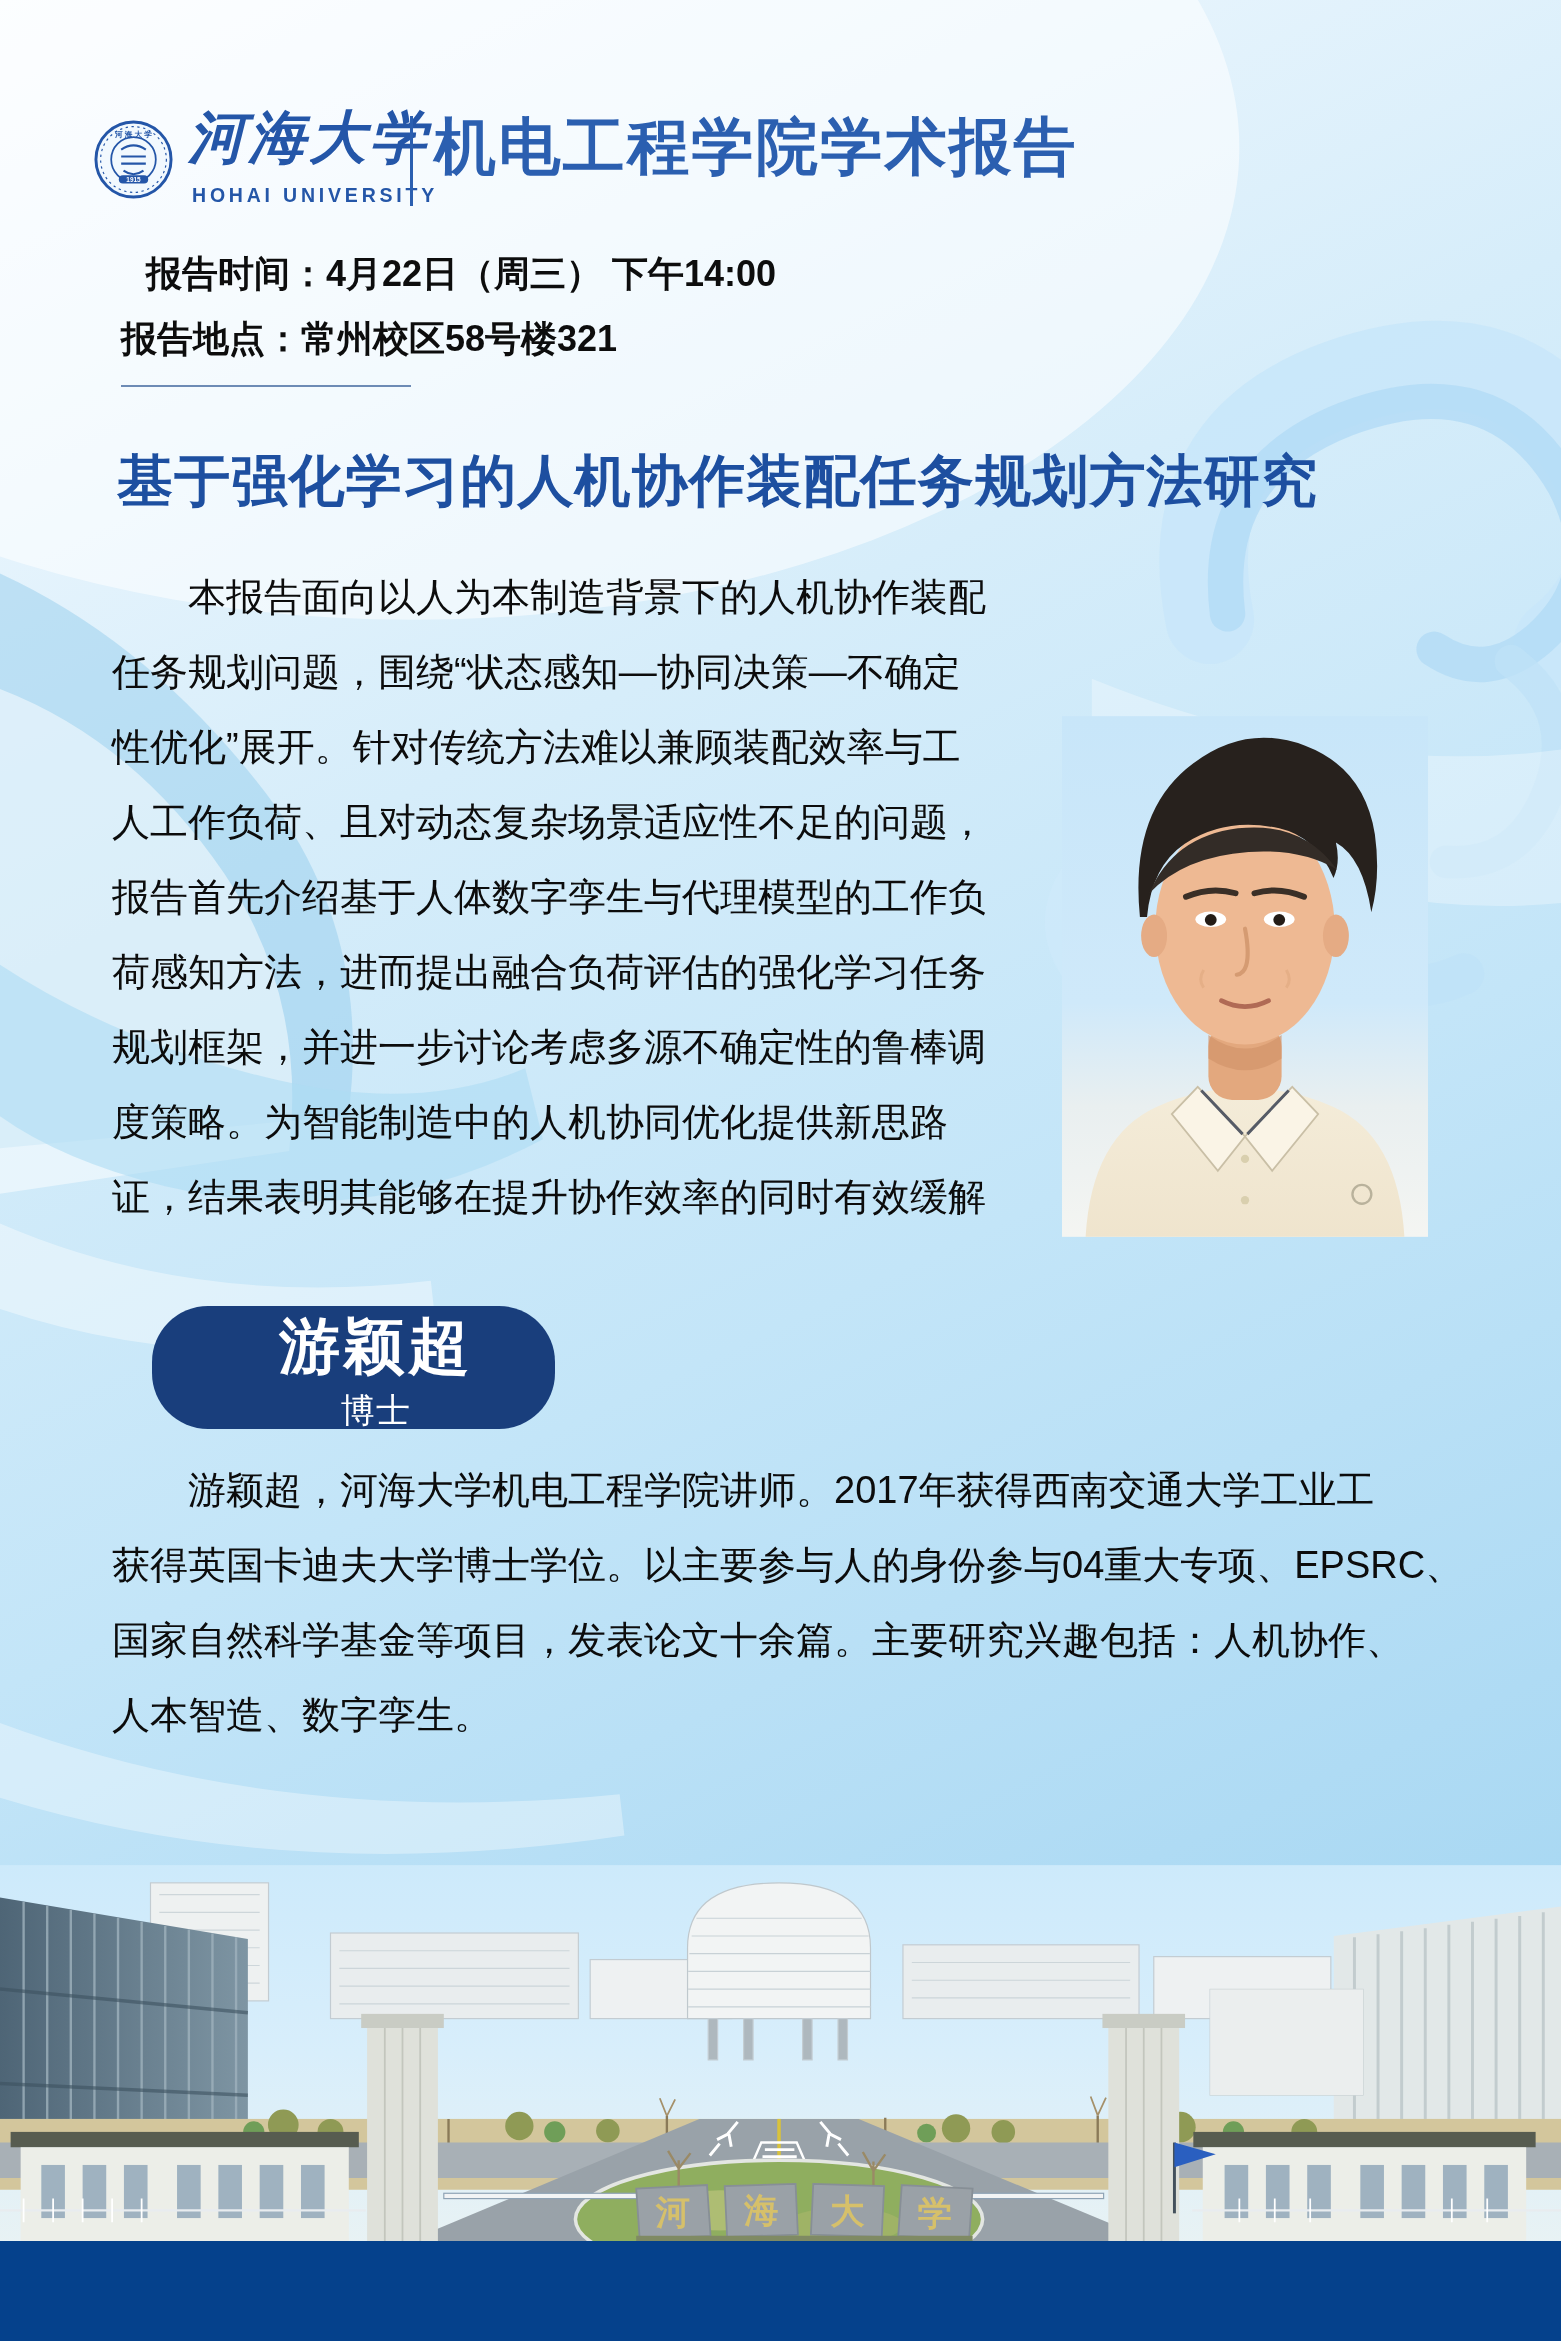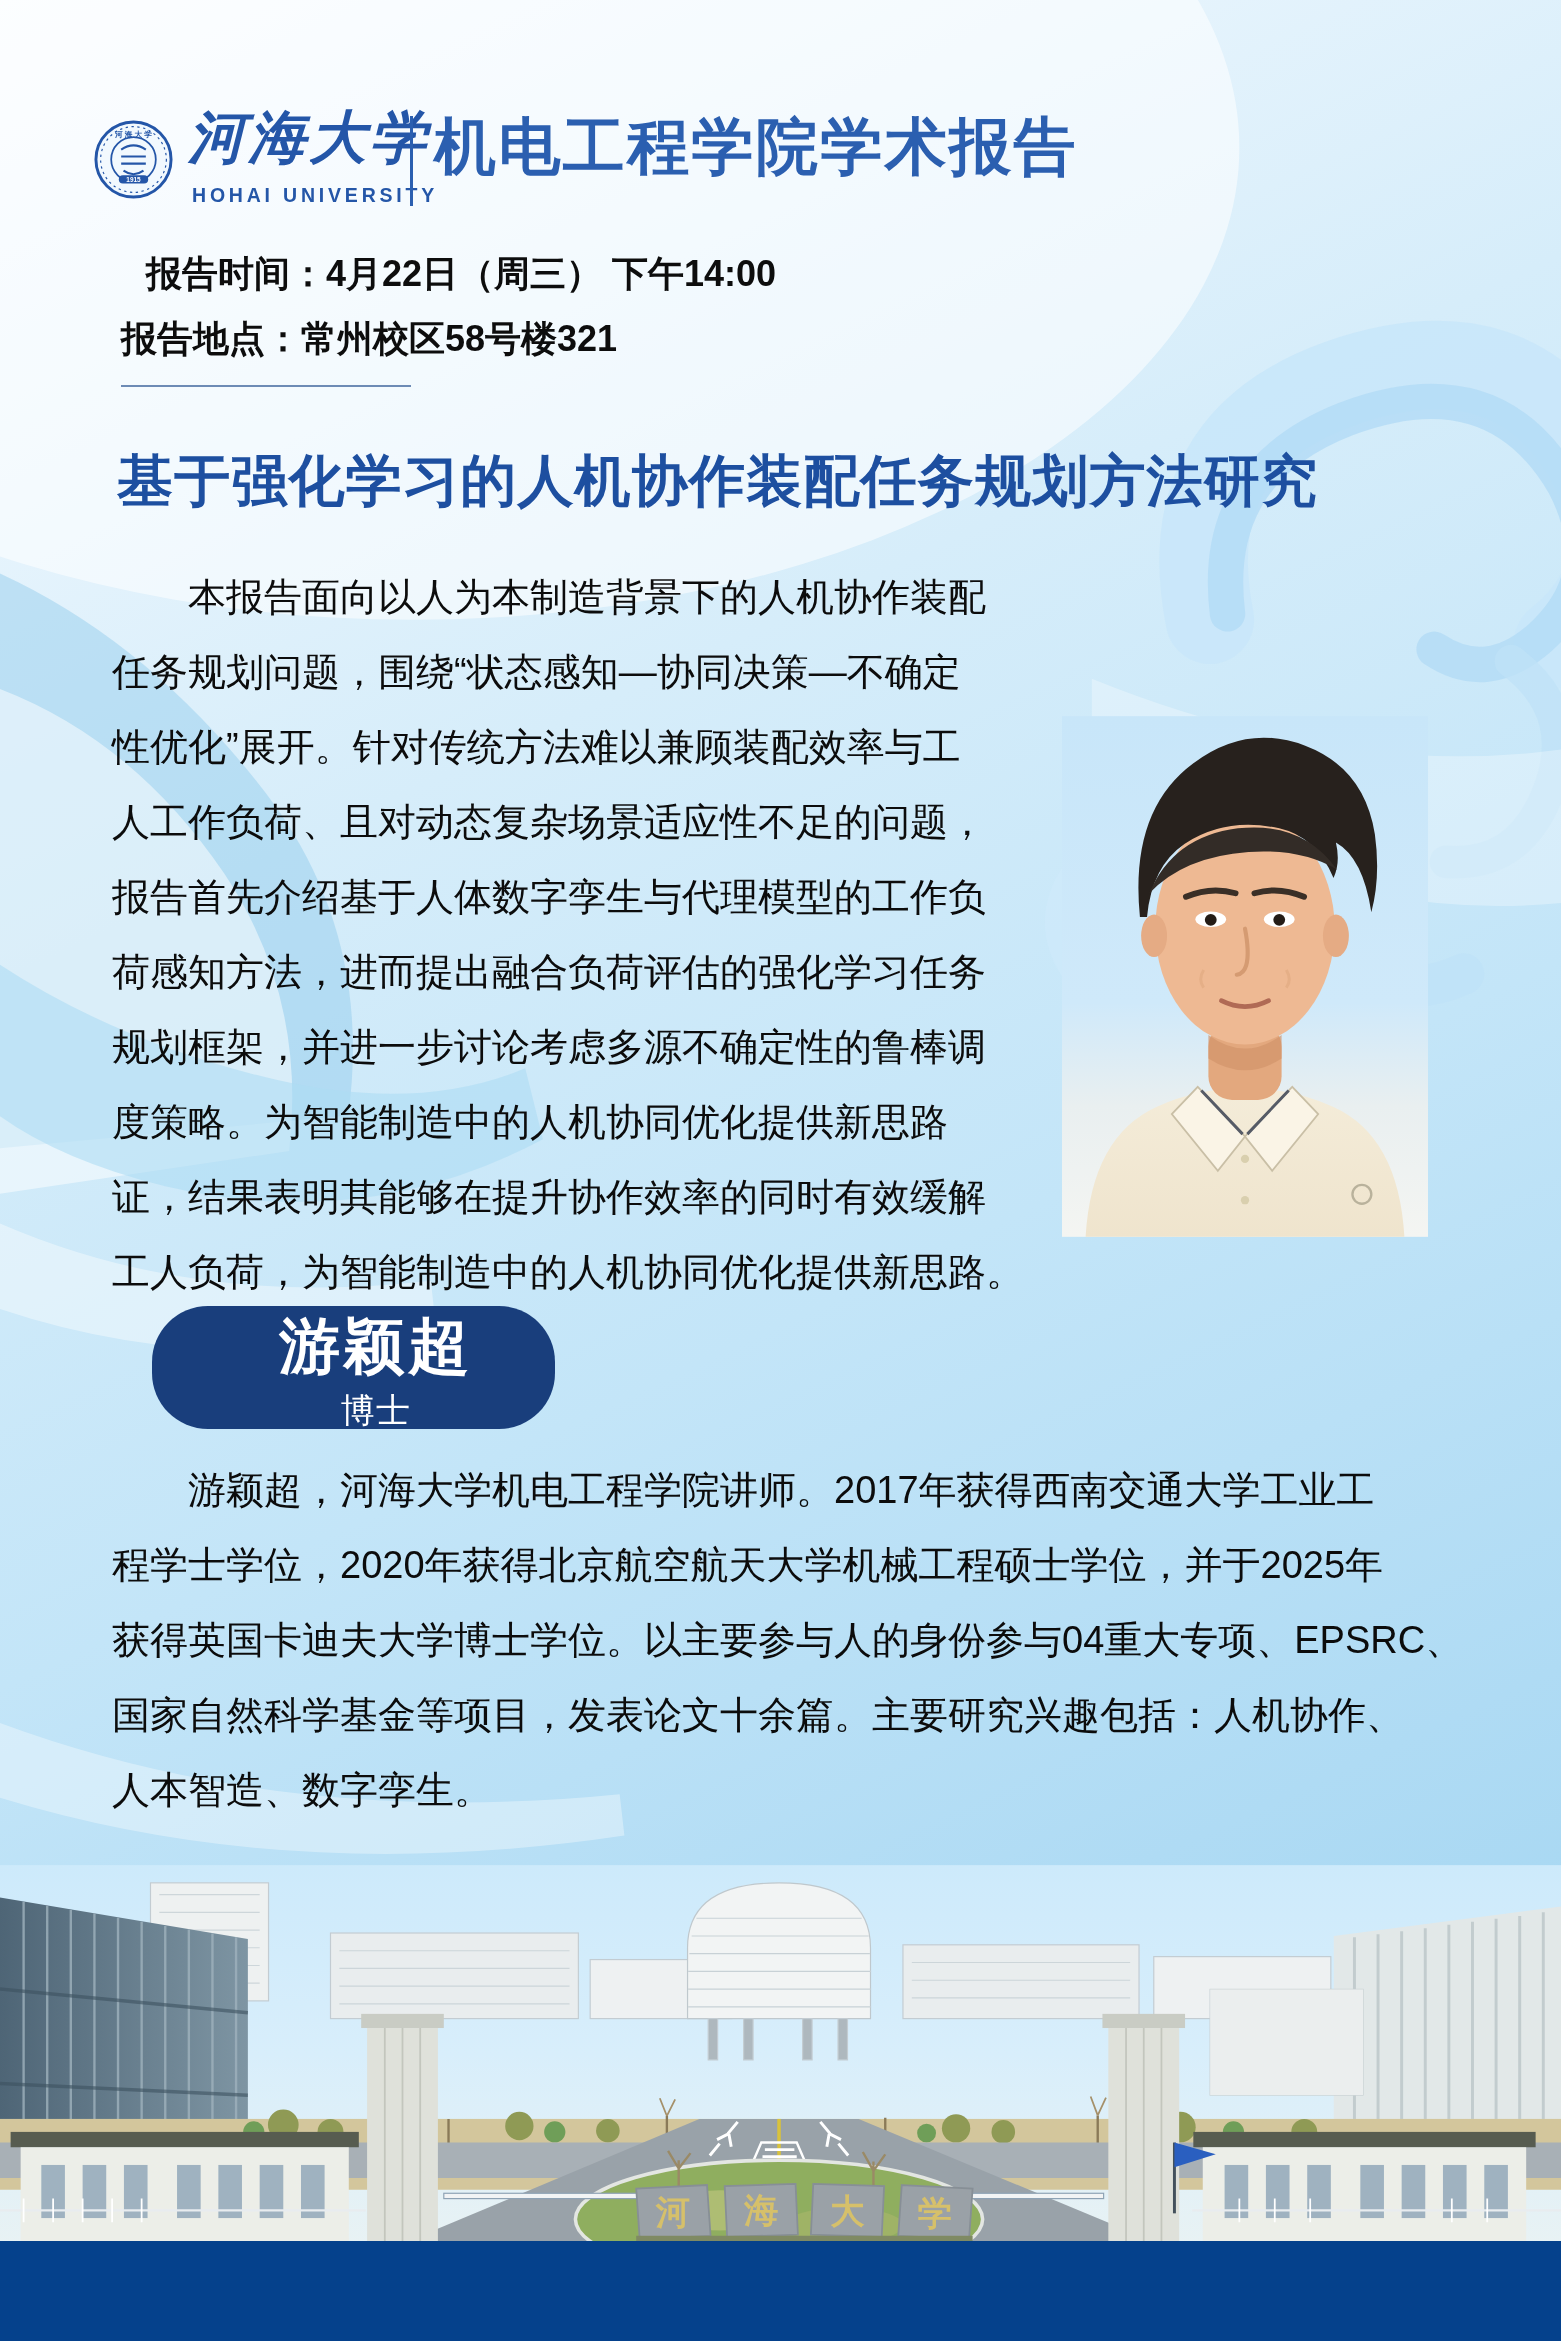--- a/index.html
+++ b/index.html
@@ -88,21 +88,20 @@
   <div class="abs" id="abstract">
       <div class="t-line">　　本报告面向以人为本制造背景下的人机协作装配</div>
       <div class="t-line">任务规划问题，围绕“状态感知—协同决策—不确定</div>
       <div class="t-line">性优化”展开。针对传统方法难以兼顾装配效率与工</div>
       <div class="t-line">人工作负荷、且对动态复杂场景适应性不足的问题，</div>
       <div class="t-line">报告首先介绍基于人体数字孪生与代理模型的工作负</div>
       <div class="t-line">荷感知方法，进而提出融合负荷评估的强化学习任务</div>
       <div class="t-line">规划框架，并进一步讨论考虑多源不确定性的鲁棒调</div>
       <div class="t-line">度策略。为智能制造中的人机协同优化提供新思路</div>
       <div class="t-line">证，结果表明其能够在提升协作效率的同时有效缓解</div>
-      <div class="t-line">工人负荷，为智能制造中的人机协同优化提供新思路。</div>
     </div>
 
   <svg class="abs" id="portrait" viewBox="0 0 620 882">
     <defs>
       <linearGradient id="pbg" x1="0" y1="0" x2="0" y2="1">
         <stop offset="0" stop-color="#c8e6f9"></stop>
         <stop offset="0.55" stop-color="#cfe9fa"></stop>
         <stop offset="0.75" stop-color="#e9eff0"></stop>
         <stop offset="1" stop-color="#f4f5f2"></stop>
       </linearGradient>
@@ -146,21 +145,20 @@
   </svg>
 
   <div class="abs" id="badge">
     <span id="badge-name">游颖超</span>
     <span id="badge-div"></span>
     <span id="badge-degree">博士</span>
   </div>
 
   <div class="abs" id="bio">
       <div class="t-line">　　游颖超，河海大学机电工程学院讲师。2017年获得西南交通大学工业工</div>
-      <div class="t-line">程学士学位，2020年获得北京航空航天大学机械工程硕士学位，并于2025年</div>
       <div class="t-line">获得英国卡迪夫大学博士学位。以主要参与人的身份参与04重大专项、EPSRC、</div>
       <div class="t-line">国家自然科学基金等项目，发表论文十余篇。主要研究兴趣包括：人机协作、</div>
       <div class="t-line">人本智造、数字孪生。</div>
     </div>
 
   <svg class="abs" id="campus" viewBox="0 0 2645 640">
     <defs>
       <linearGradient id="sky" x1="0" y1="0" x2="0" y2="1">
         <stop offset="0" stop-color="#cdeafb"></stop>
         <stop offset="0.5" stop-color="#d8eefb"></stop>

